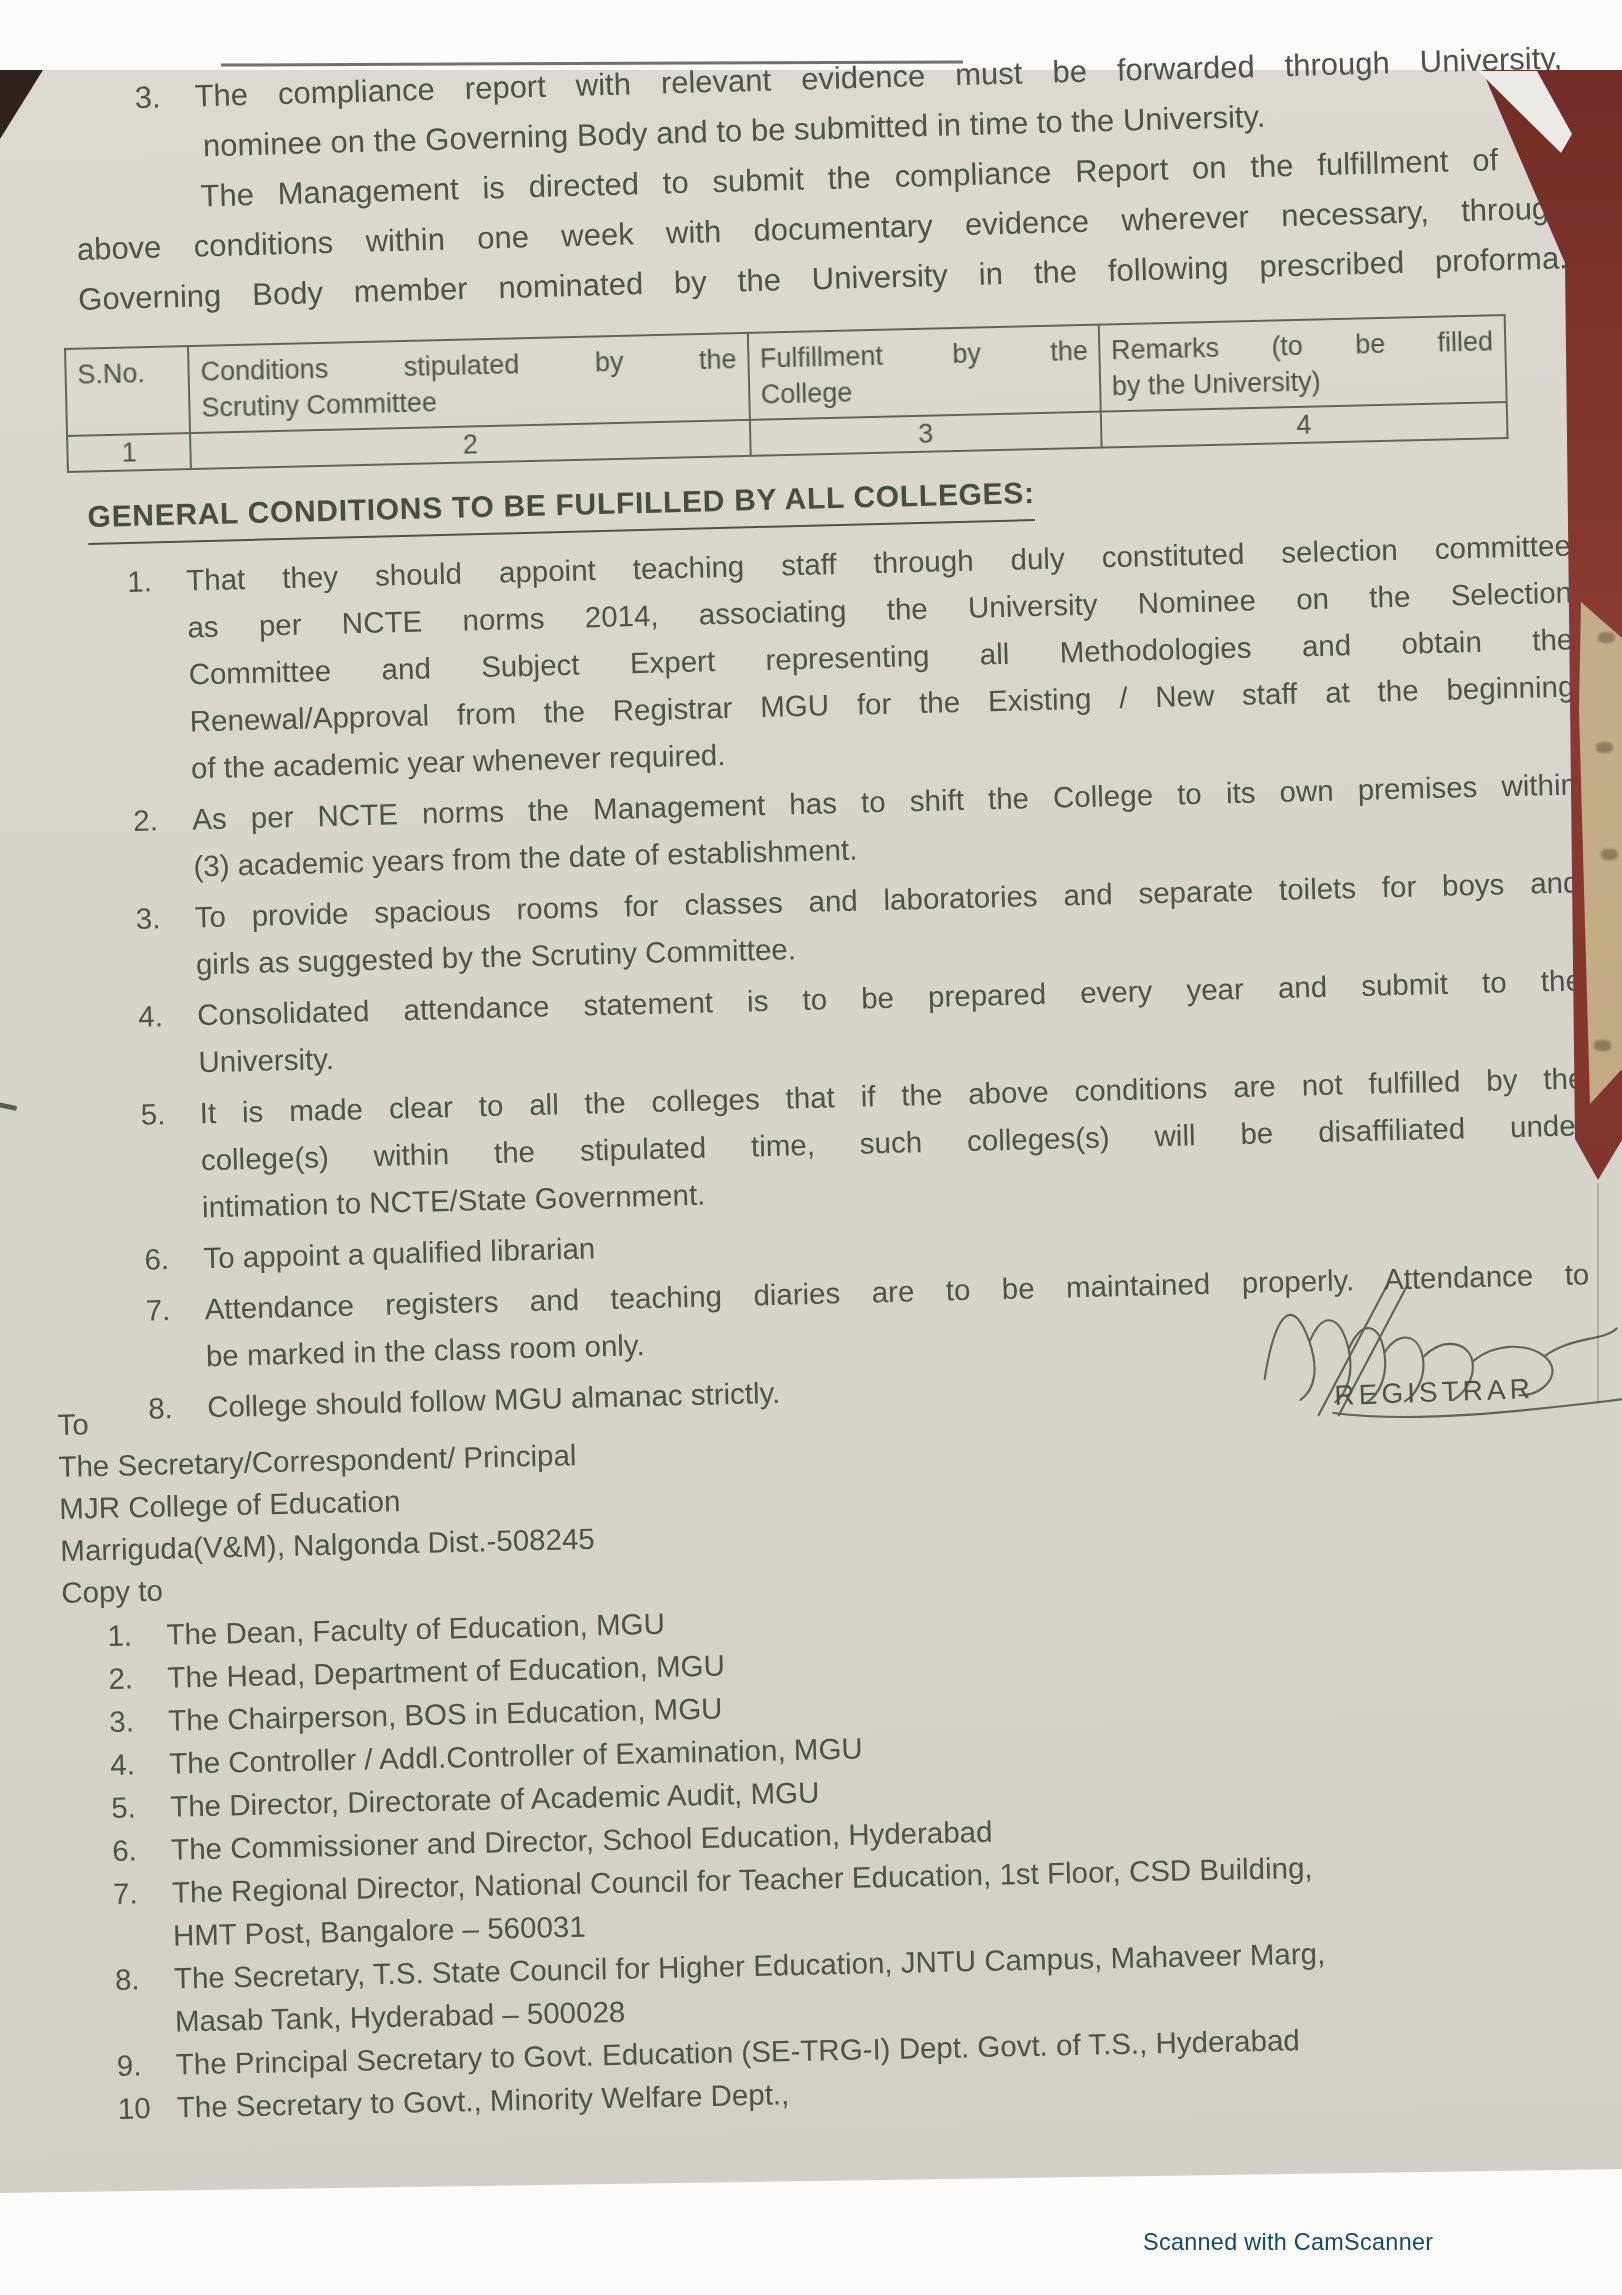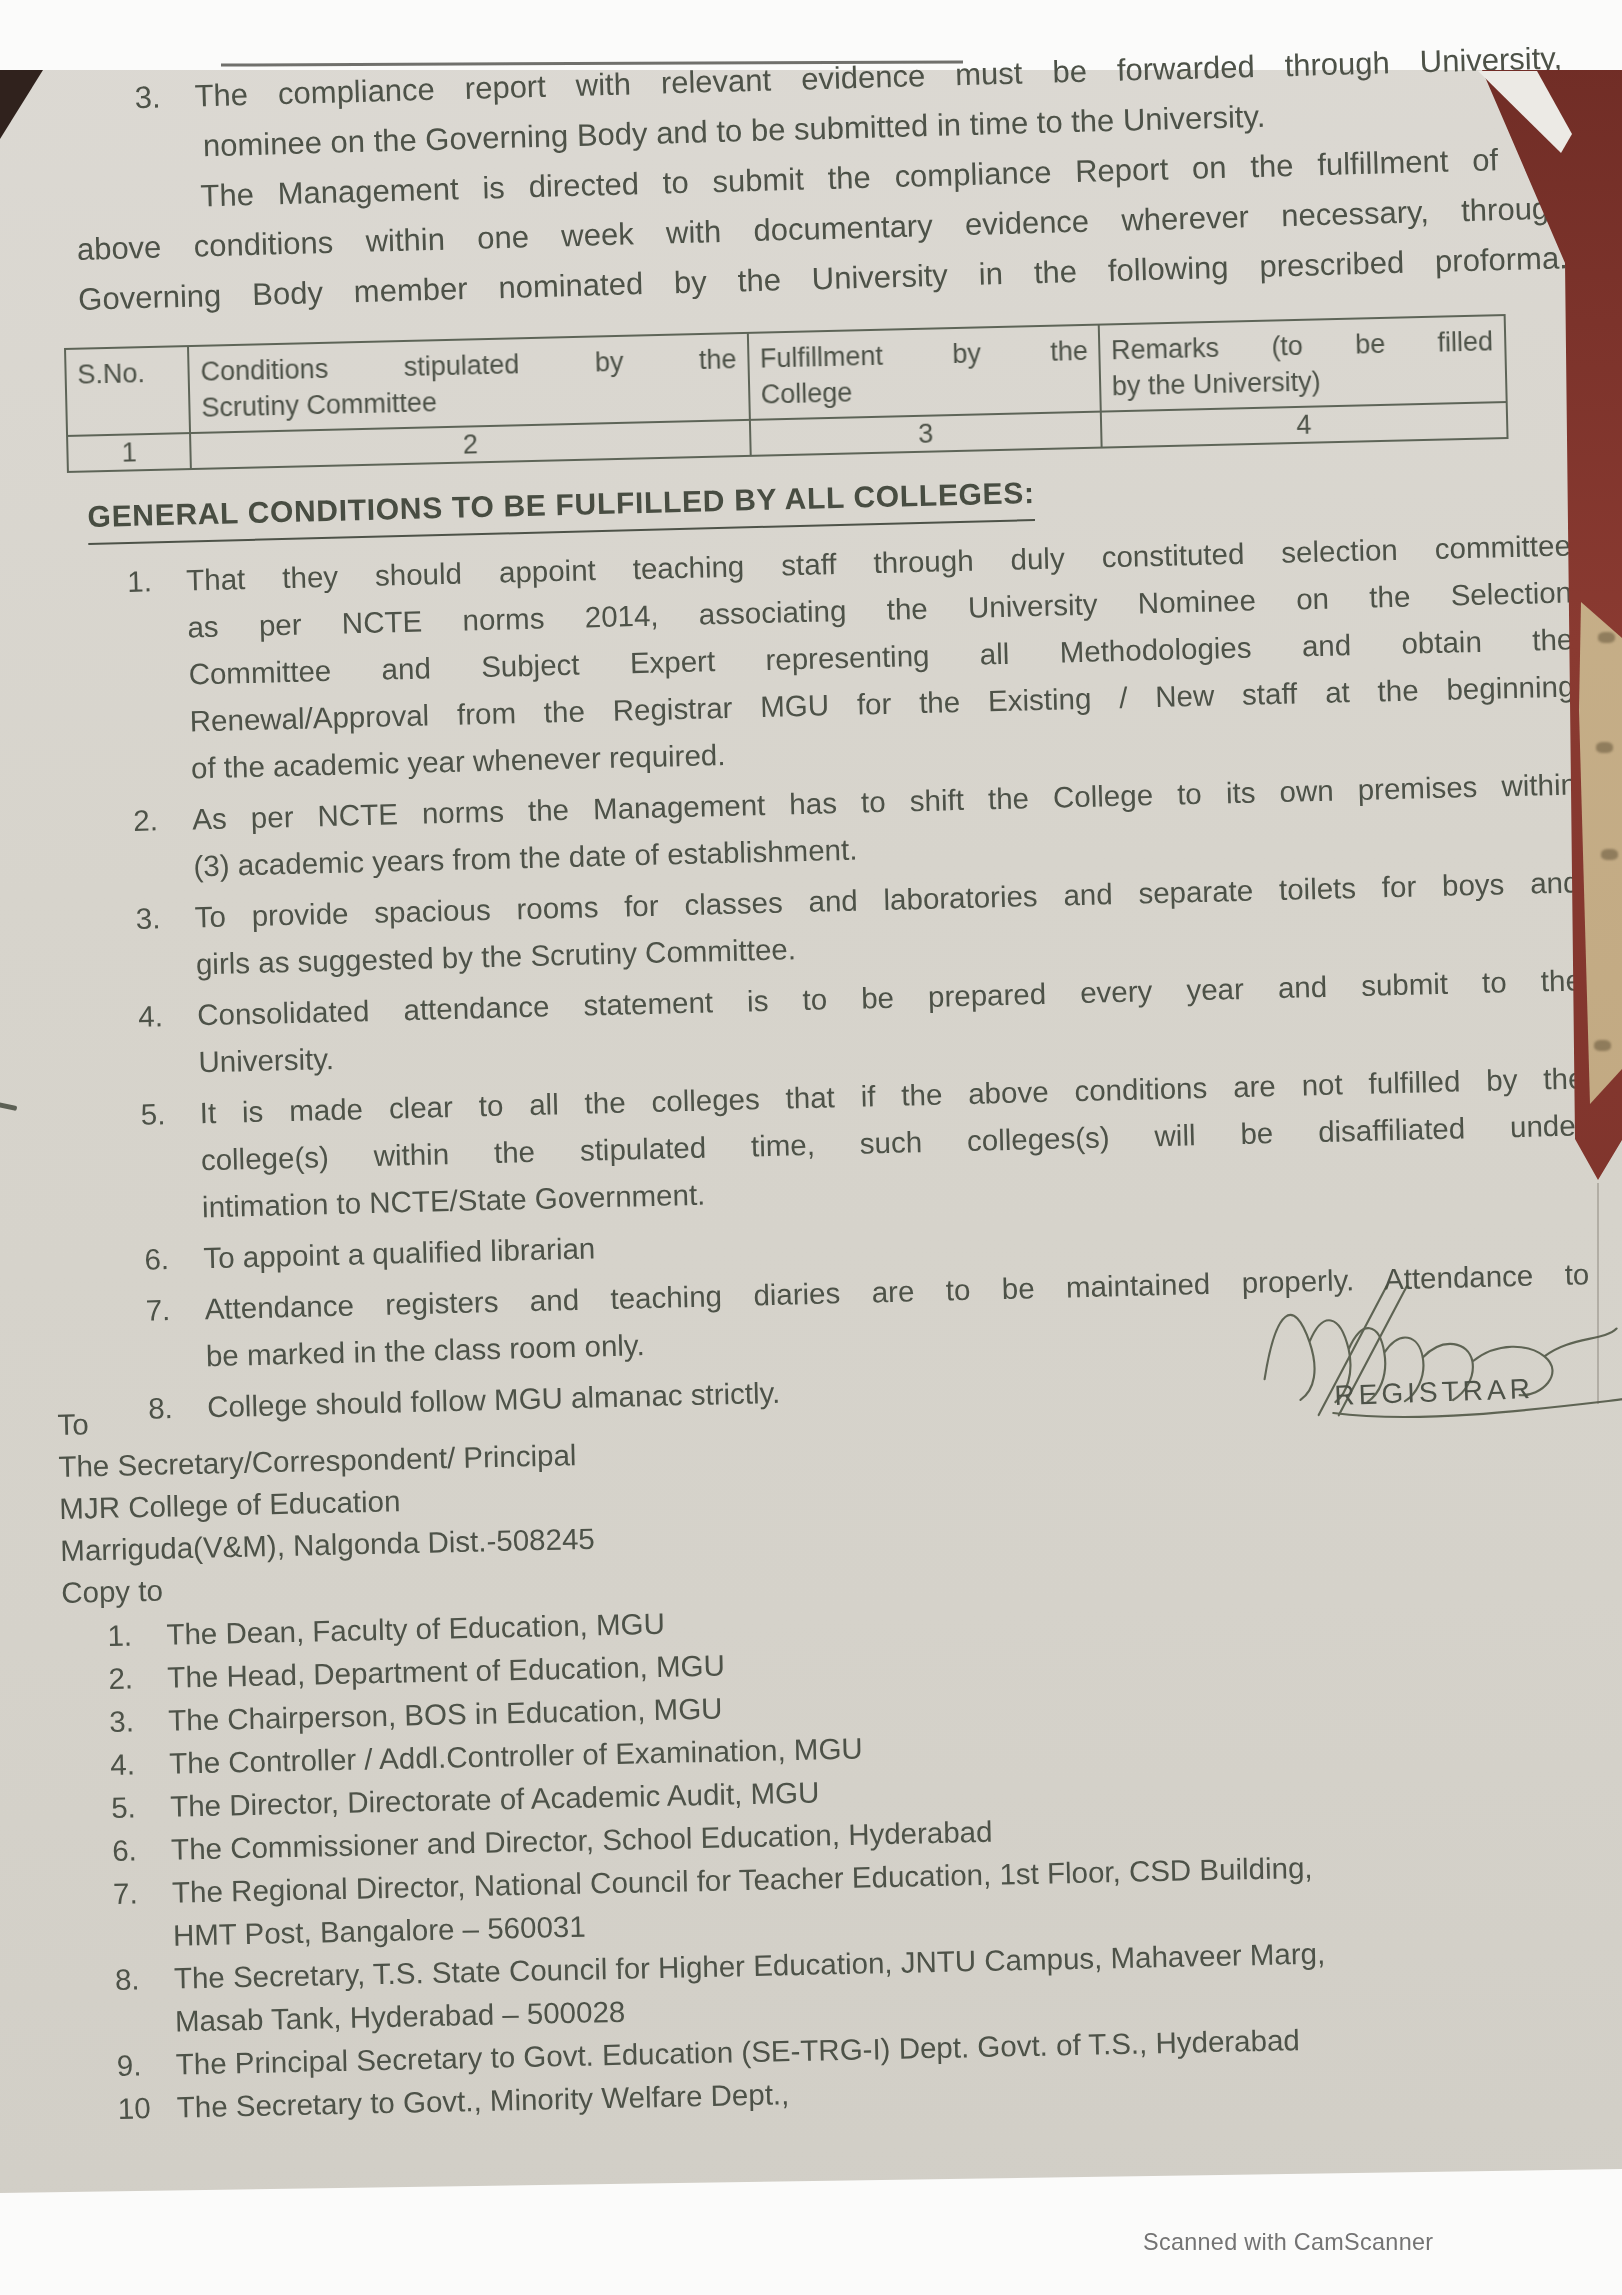--- a/index.html
+++ b/index.html
@@ -65,21 +65,21 @@
     background:linear-gradient(180deg,#c9b38d,#bba078);
     clip-path:polygon(1581px 602px,1622px 638px,1622px 1069px,1590px 1104px,1579px 710px);
   }
   .wedge{background:#eceae5;clip-path:polygon(1478px 71px,1537px 71px,1572px 134px,1561px 153px);}
   .corner{background:#30221d;clip-path:polygon(0 70px,43px 70px,0 139px);}
   .hairline{position:absolute;left:221px;top:62px;width:742px;height:2.7px;background:#34342f;opacity:.7;transform:rotate(-0.25deg);z-index:3;}
   .dash{position:absolute;left:-2.7px;top:1104px;width:20px;height:5.4px;background:#464b40;opacity:.85;border-radius:2px;transform:rotate(12deg);z-index:3;}
   .crease{position:absolute;left:1597px;top:1183px;width:2px;height:221px;background:rgba(95,90,78,.3);z-index:3;}
   .mark{position:absolute;width:17.4px;height:10.7px;border-radius:40%;background:rgba(80,66,42,.45);filter:blur(1.3px);z-index:4;}
 
-  .watermark{position:absolute;left:1143px;top:2229px;font-size:23.4px;letter-spacing:0.3px;color:#737373;z-index:2;}
+  .watermark{position:absolute;left:1143px;top:2229px;font-size:23.4px;letter-spacing:0.3px;color:#0c4a6e;z-index:2;}
 </style>
 </head>
 <body>
 
 <div class="stage">
 
   <div class="paper"></div>
 
   <div class="content">
 

